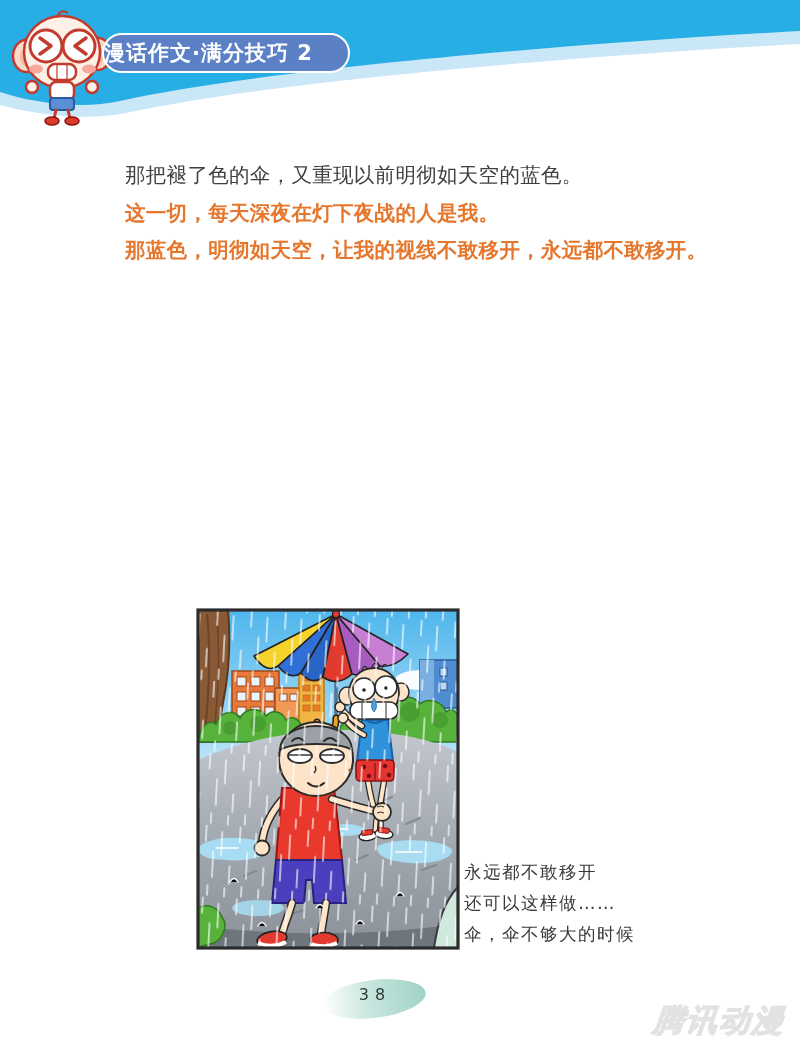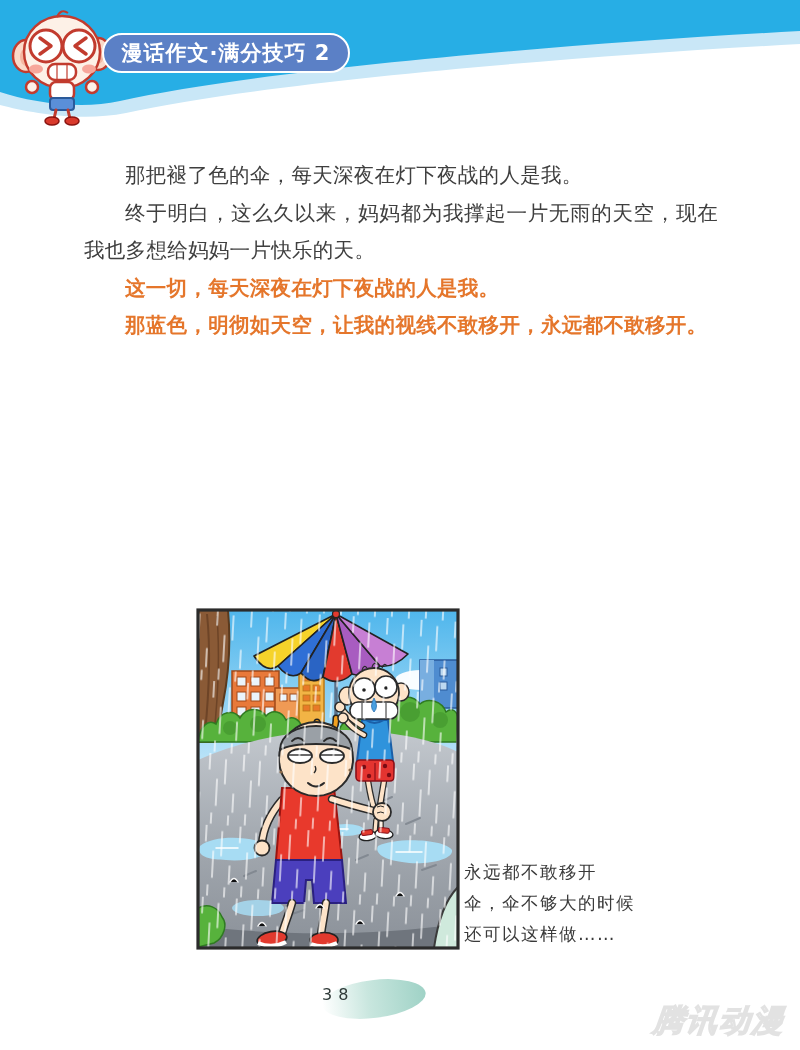--- a/index.html
+++ b/index.html
@@ -7,21 +7,21 @@
     position:relative;width:800px;height:1050px;background:#ffffff;
     overflow:hidden;font-family:"DejaVu Sans","Liberation Sans",sans-serif;
     margin:0 auto;
   }
   
   .header-wave{position:absolute;left:0;top:0;width:800px;height:132px;}
   .title-band{
     position:absolute;left:102px;top:33px;width:248px;height:40px;
     background:var(--band-blue,#5b80c6);
     border:2px solid #ffffff;border-radius:22px;
-    display:flex;align-items:center;justify-content:center;
+    display:flex;align-items:center;
     box-sizing:border-box;
   }
   .title-band .title-text{
     color:#ffffff;font-size:21px;font-weight:700;letter-spacing:1px;
     white-space:nowrap;
   }
   .mascot{position:absolute;left:10px;top:2px;}
   
   .article{position:absolute;left:84px;top:157px;width:634px;}
   .para{
@@ -31,21 +31,21 @@
   .para.orange{color:var(--accent-orange,#e5762b);font-weight:700;}
   
   .comic{position:absolute;left:196px;top:608px;}
   .caption{
     position:absolute;left:464px;top:857px;width:252px;
     font-size:17.5px;line-height:31px;letter-spacing:1.5px;color:#3a3a3a;
   }
   
   .page-num-blob{position:absolute;left:316px;top:975px;}
   .page-num{
-    position:absolute;left:316px;top:985px;width:112px;text-align:left;
+    position:absolute;left:316px;top:985px;width:112px;text-align:center;
     font-size:16px;color:#2f3a38;letter-spacing:6px;text-indent:6px;
   }
   .watermark{
     position:absolute;left:653px;top:1000px;
     font-size:31px;font-weight:700;font-style:italic;
     letter-spacing:2px;transform:skewX(-6deg);
     color:#f7f7f7;-webkit-text-stroke:1.3px #e2e2e2;
     white-space:nowrap;
   }
 </style>
@@ -88,22 +88,21 @@
       <ellipse cx="42" cy="119" rx="7" ry="4" fill="#d93a2c" stroke="#8a1410" stroke-width="1.5"></ellipse>
       <ellipse cx="62" cy="119" rx="7" ry="4" fill="#d93a2c" stroke="#8a1410" stroke-width="1.5"></ellipse>
     </g>
   </svg>
 
   <div class="title-band">
     <span class="title-text">漫话作文·满分技巧 2</span>
   </div>
 
   <div class="article">
-    <p class="para">那把褪了色的伞，每天深夜在灯下夜战的人是我。</p>
-    <p class="para">终于明白，这么久以来，妈妈都为我撑起一片无雨的天空，现在我也多想给妈妈一片快乐的天。</p>
+    <p class="para">那把褪了色的伞，又重现以前明彻如天空的蓝色。</p>
     <p class="para orange">这一切，每天深夜在灯下夜战的人是我。</p>
     <p class="para orange">那蓝色，明彻如天空，让我的视线不敢移开，永远都不敢移开。</p>
   </div>
 
   <svg class="comic" width="264" height="342" viewBox="0 0 264 342" aria-hidden="true">
     <defs>
       <linearGradient id="skyg" x1="0" y1="0" x2="0" y2="1">
         <stop offset="0" stop-color="#4fb6ec"></stop>
           <stop offset="1" stop-color="#b9e3f8"></stop>
       </linearGradient>
@@ -306,22 +305,22 @@
           <path d="M62,318 q4,-7 8,0"></path>
         <path d="M160,316 q4,-7 8,0"></path>
       </g>
     </g>
 
     <rect x="2" y="2" width="260" height="338" fill="none" stroke="#2b2b2b" stroke-width="3.2"></rect>
   </svg>
 
   <div class="caption">
     <div>永远都不敢移开</div>
+    <div>还可以这样做……</div>
     <div>伞，伞不够大的时候</div>
-    <div>还可以这样做……</div>
   </div>
 
   <svg class="page-num-blob" width="112" height="48" viewBox="0 0 112 48" aria-hidden="true">
     <defs>
       <linearGradient id="blobg" x1="0" y1="0" x2="1" y2="0">
         <stop offset="0" stop-color="#ffffff"></stop>
           <stop offset="0.45" stop-color="#c8e6de"></stop>
           <stop offset="1" stop-color="#9fd2c6"></stop>
       </linearGradient>
     </defs>

